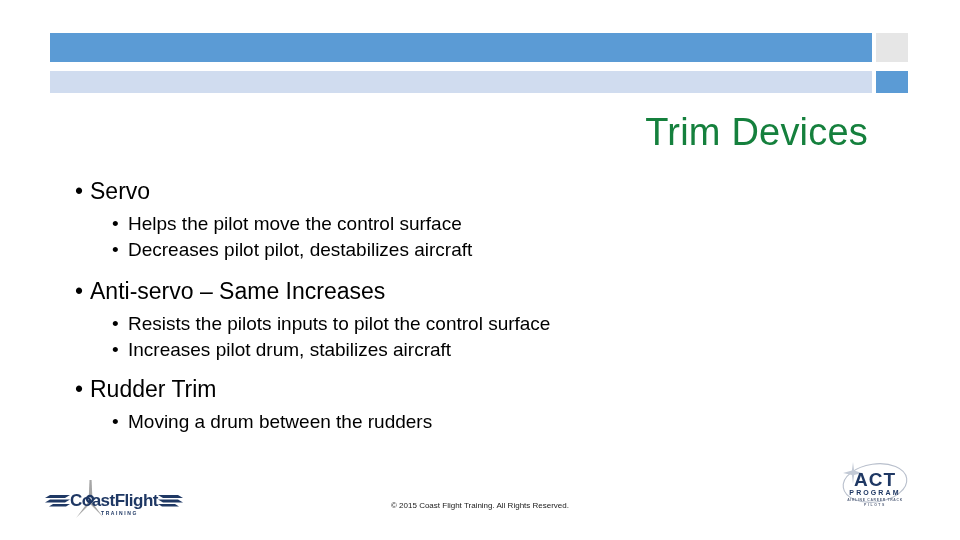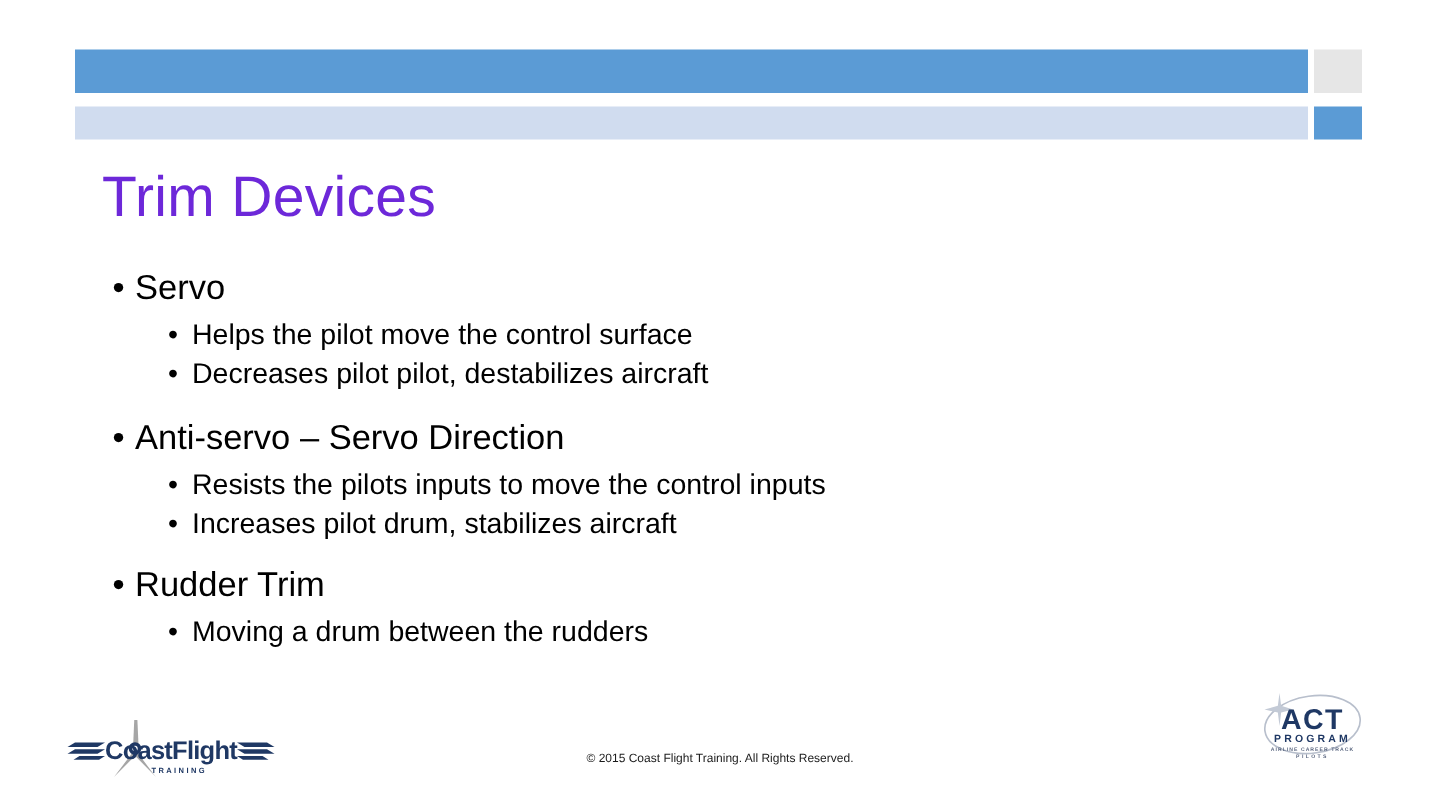--- a/index.html
+++ b/index.html
@@ -59,22 +59,23 @@
 
   
   .slide-title {
     position: absolute;
     left: 68px;
     top: 108px;
     width: 800px;
     font-size: 38px;
     line-height: 48px;
     font-weight: 400;
-    color: #6d28d9;
+    color: #15803d;
     letter-spacing: 0.2px;
+    text-align: right;
   }
 
   
   .body-content {
     position: absolute;
     left: 60px;
     top: 176px;
     width: 860px;
   }
   .bullet-group {
@@ -176,25 +177,25 @@
       <span class="dot">•</span>
       <span>Decreases pilot pilot, destabilizes aircraft</span>
     </div>
   </div>
 
   <div class="group-gap"></div>
 
   <div class="bullet-group">
     <div class="lvl1">
       <span class="dot">•</span>
-      <span>Anti-servo – Servo Direction</span>
-    </div>
-    <div class="lvl2">
-      <span class="dot">•</span>
-      <span>Resists the pilots inputs to move the control inputs</span>
+      <span>Anti-servo – Same Increases</span>
+    </div>
+    <div class="lvl2">
+      <span class="dot">•</span>
+      <span>Resists the pilots inputs to pilot the control surface</span>
     </div>
     <div class="lvl2">
       <span class="dot">•</span>
       <span>Increases pilot drum, stabilizes aircraft</span>
     </div>
   </div>
 
   <div class="group-gap-sm"></div>
 
   <div class="bullet-group">

